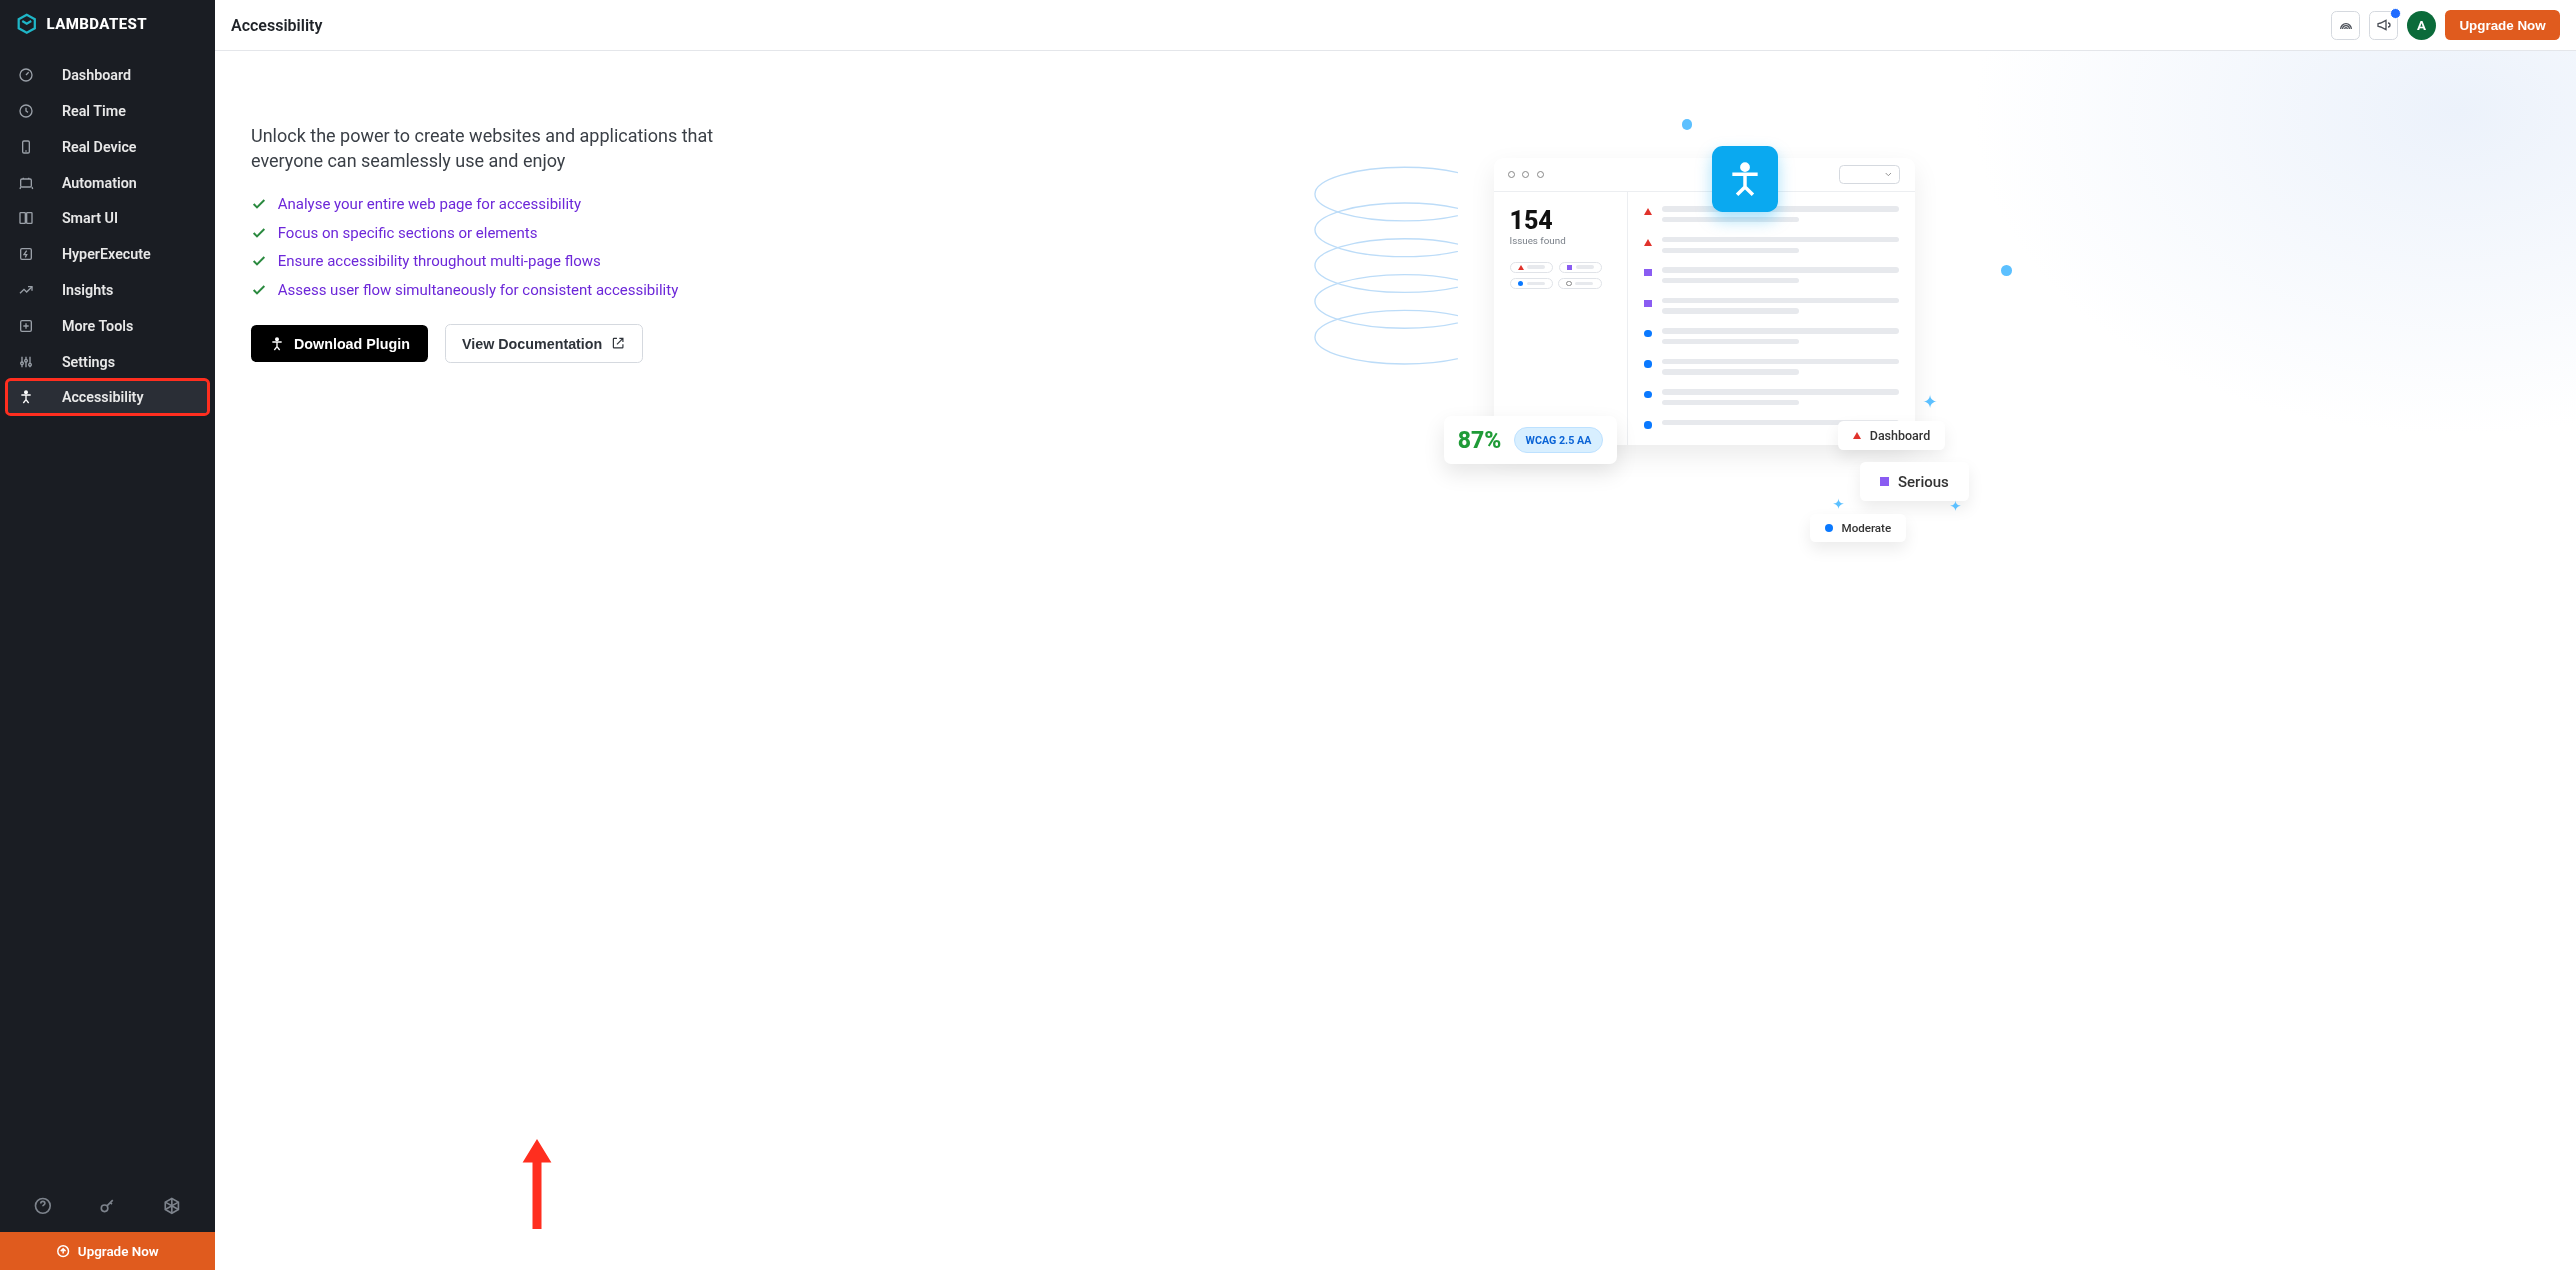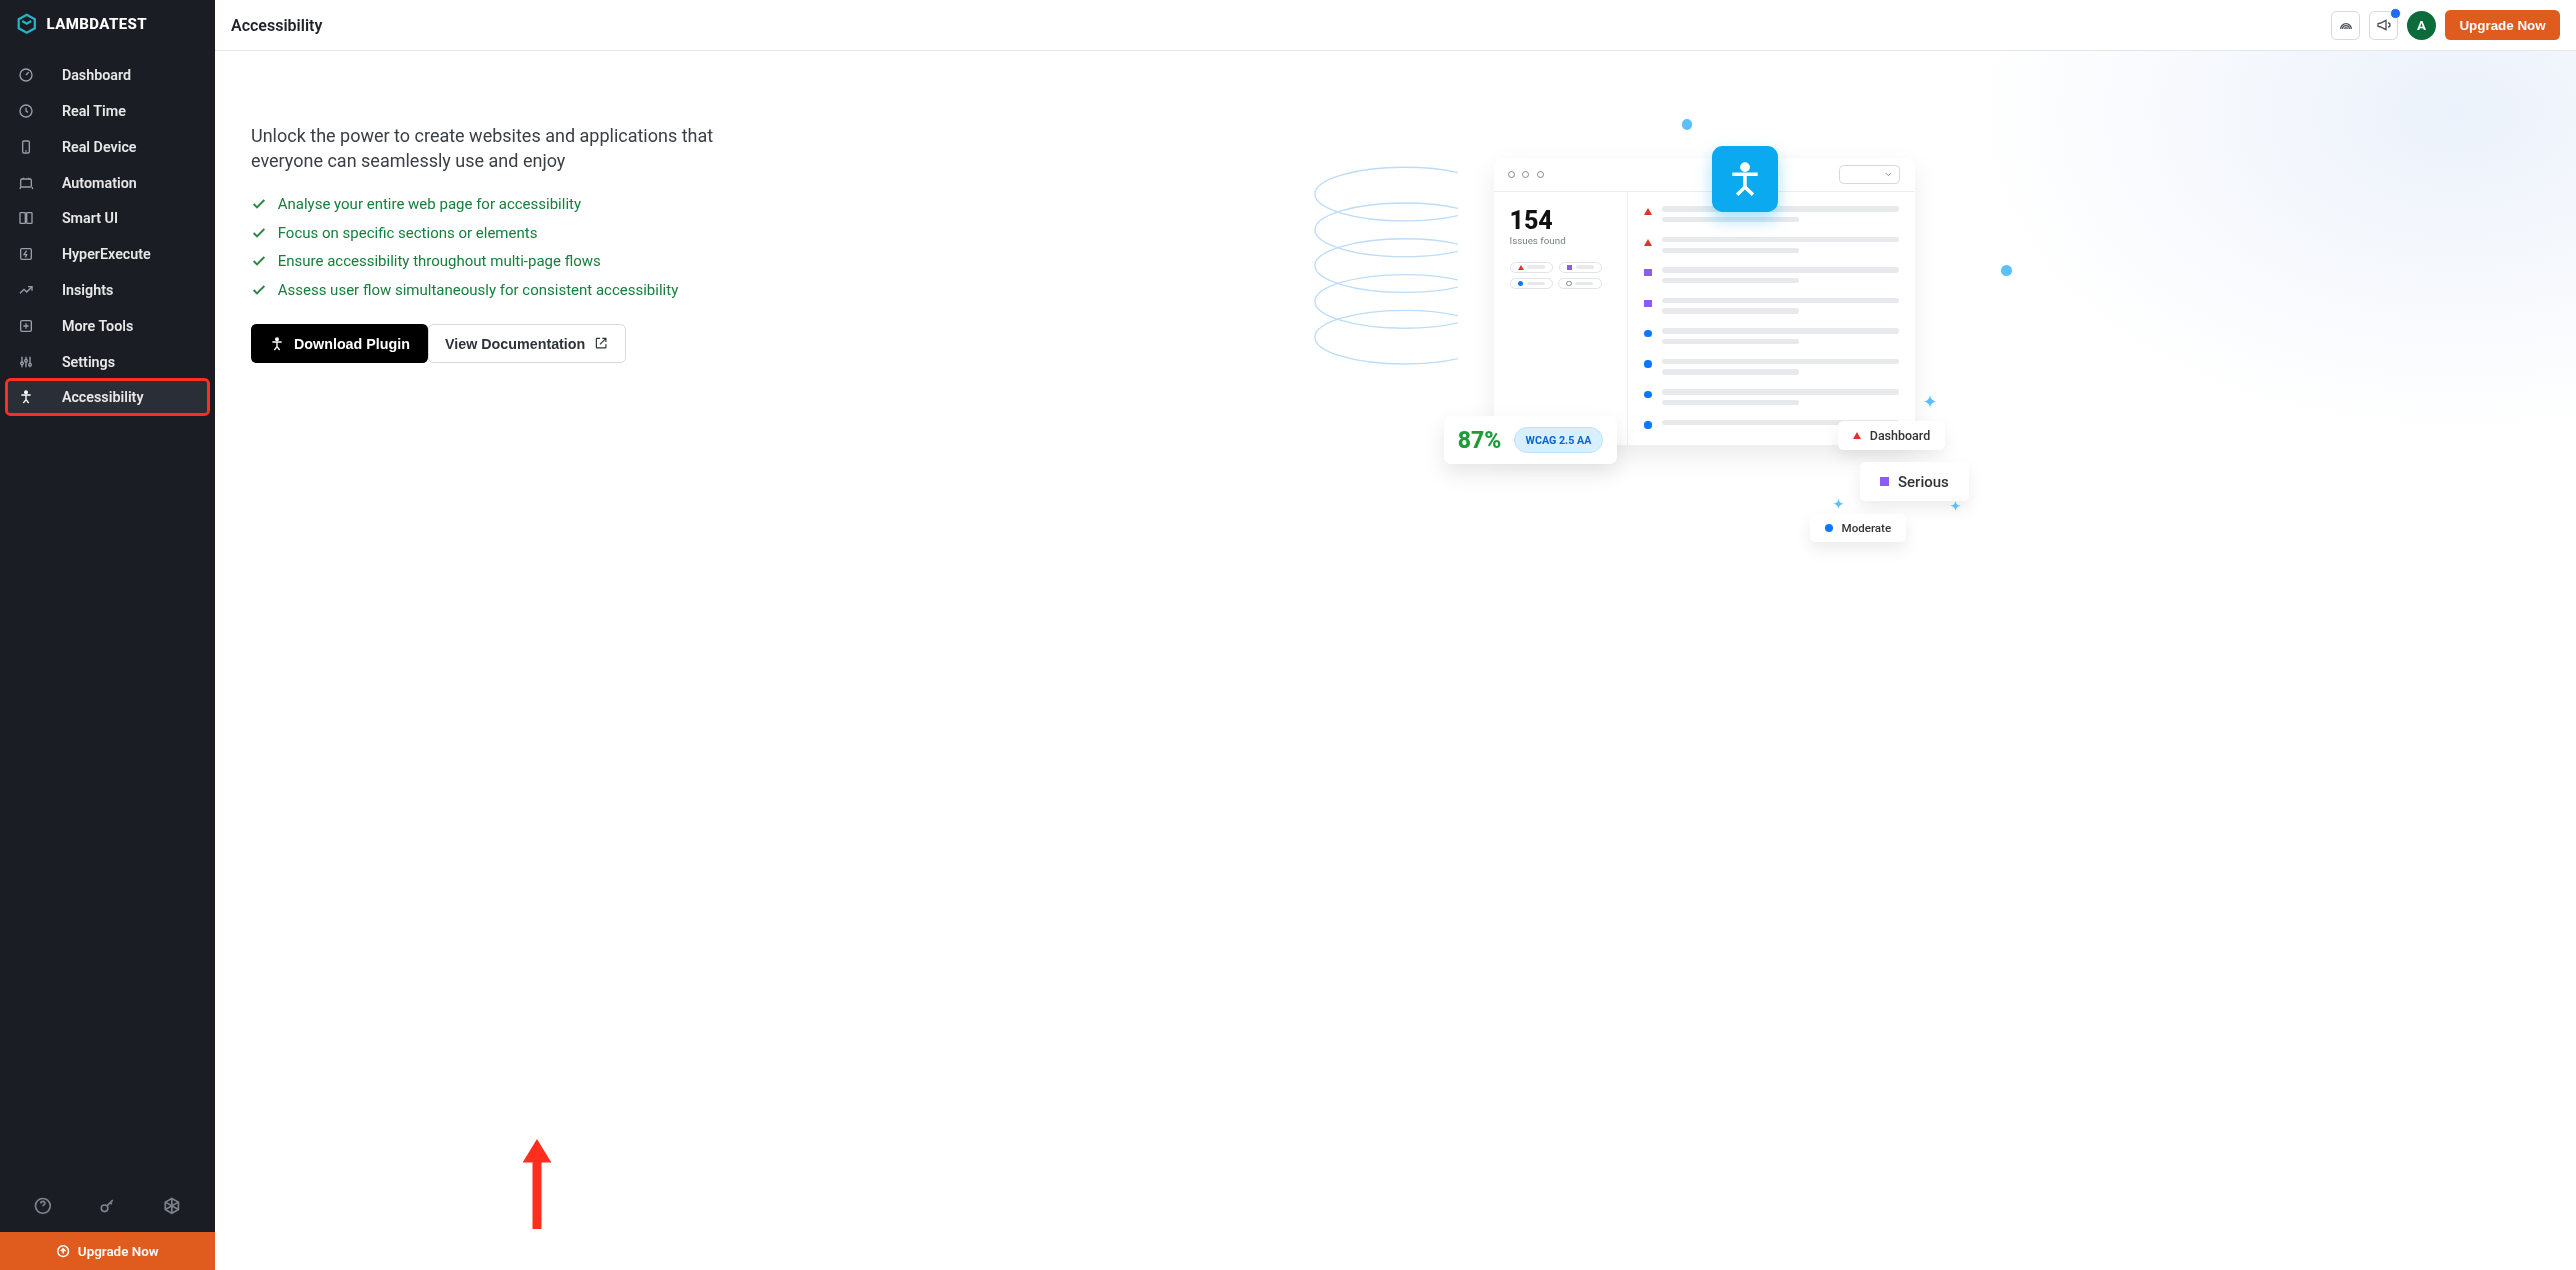--- a/index.html
+++ b/index.html
@@ -197,27 +197,28 @@
     display: flex;
     flex-direction: column;
     gap: 10.7px;
     margin-bottom: 25px;
   }
   .feature-list li {
     display: flex;
     align-items: center;
     gap: 10.7px;
     font-size: 15px;
-    color: #15803d;
+    color: #6d28d9;
   }
   .check-icon { color: #2a8a3f; width: 16px; height: 16px; flex-shrink: 0; }
 
   .cta-row {
     display: flex;
-    gap: 0;
+    gap: 17px;
+    align-items: center;
   }
   .btn-primary {
     background: #000;
     color: #fff;
     border: none;
     border-radius: 5.4px;
     padding: 10.7px 18px;
     font-weight: 700;
     font-size: 14.3px;
     display: flex;

